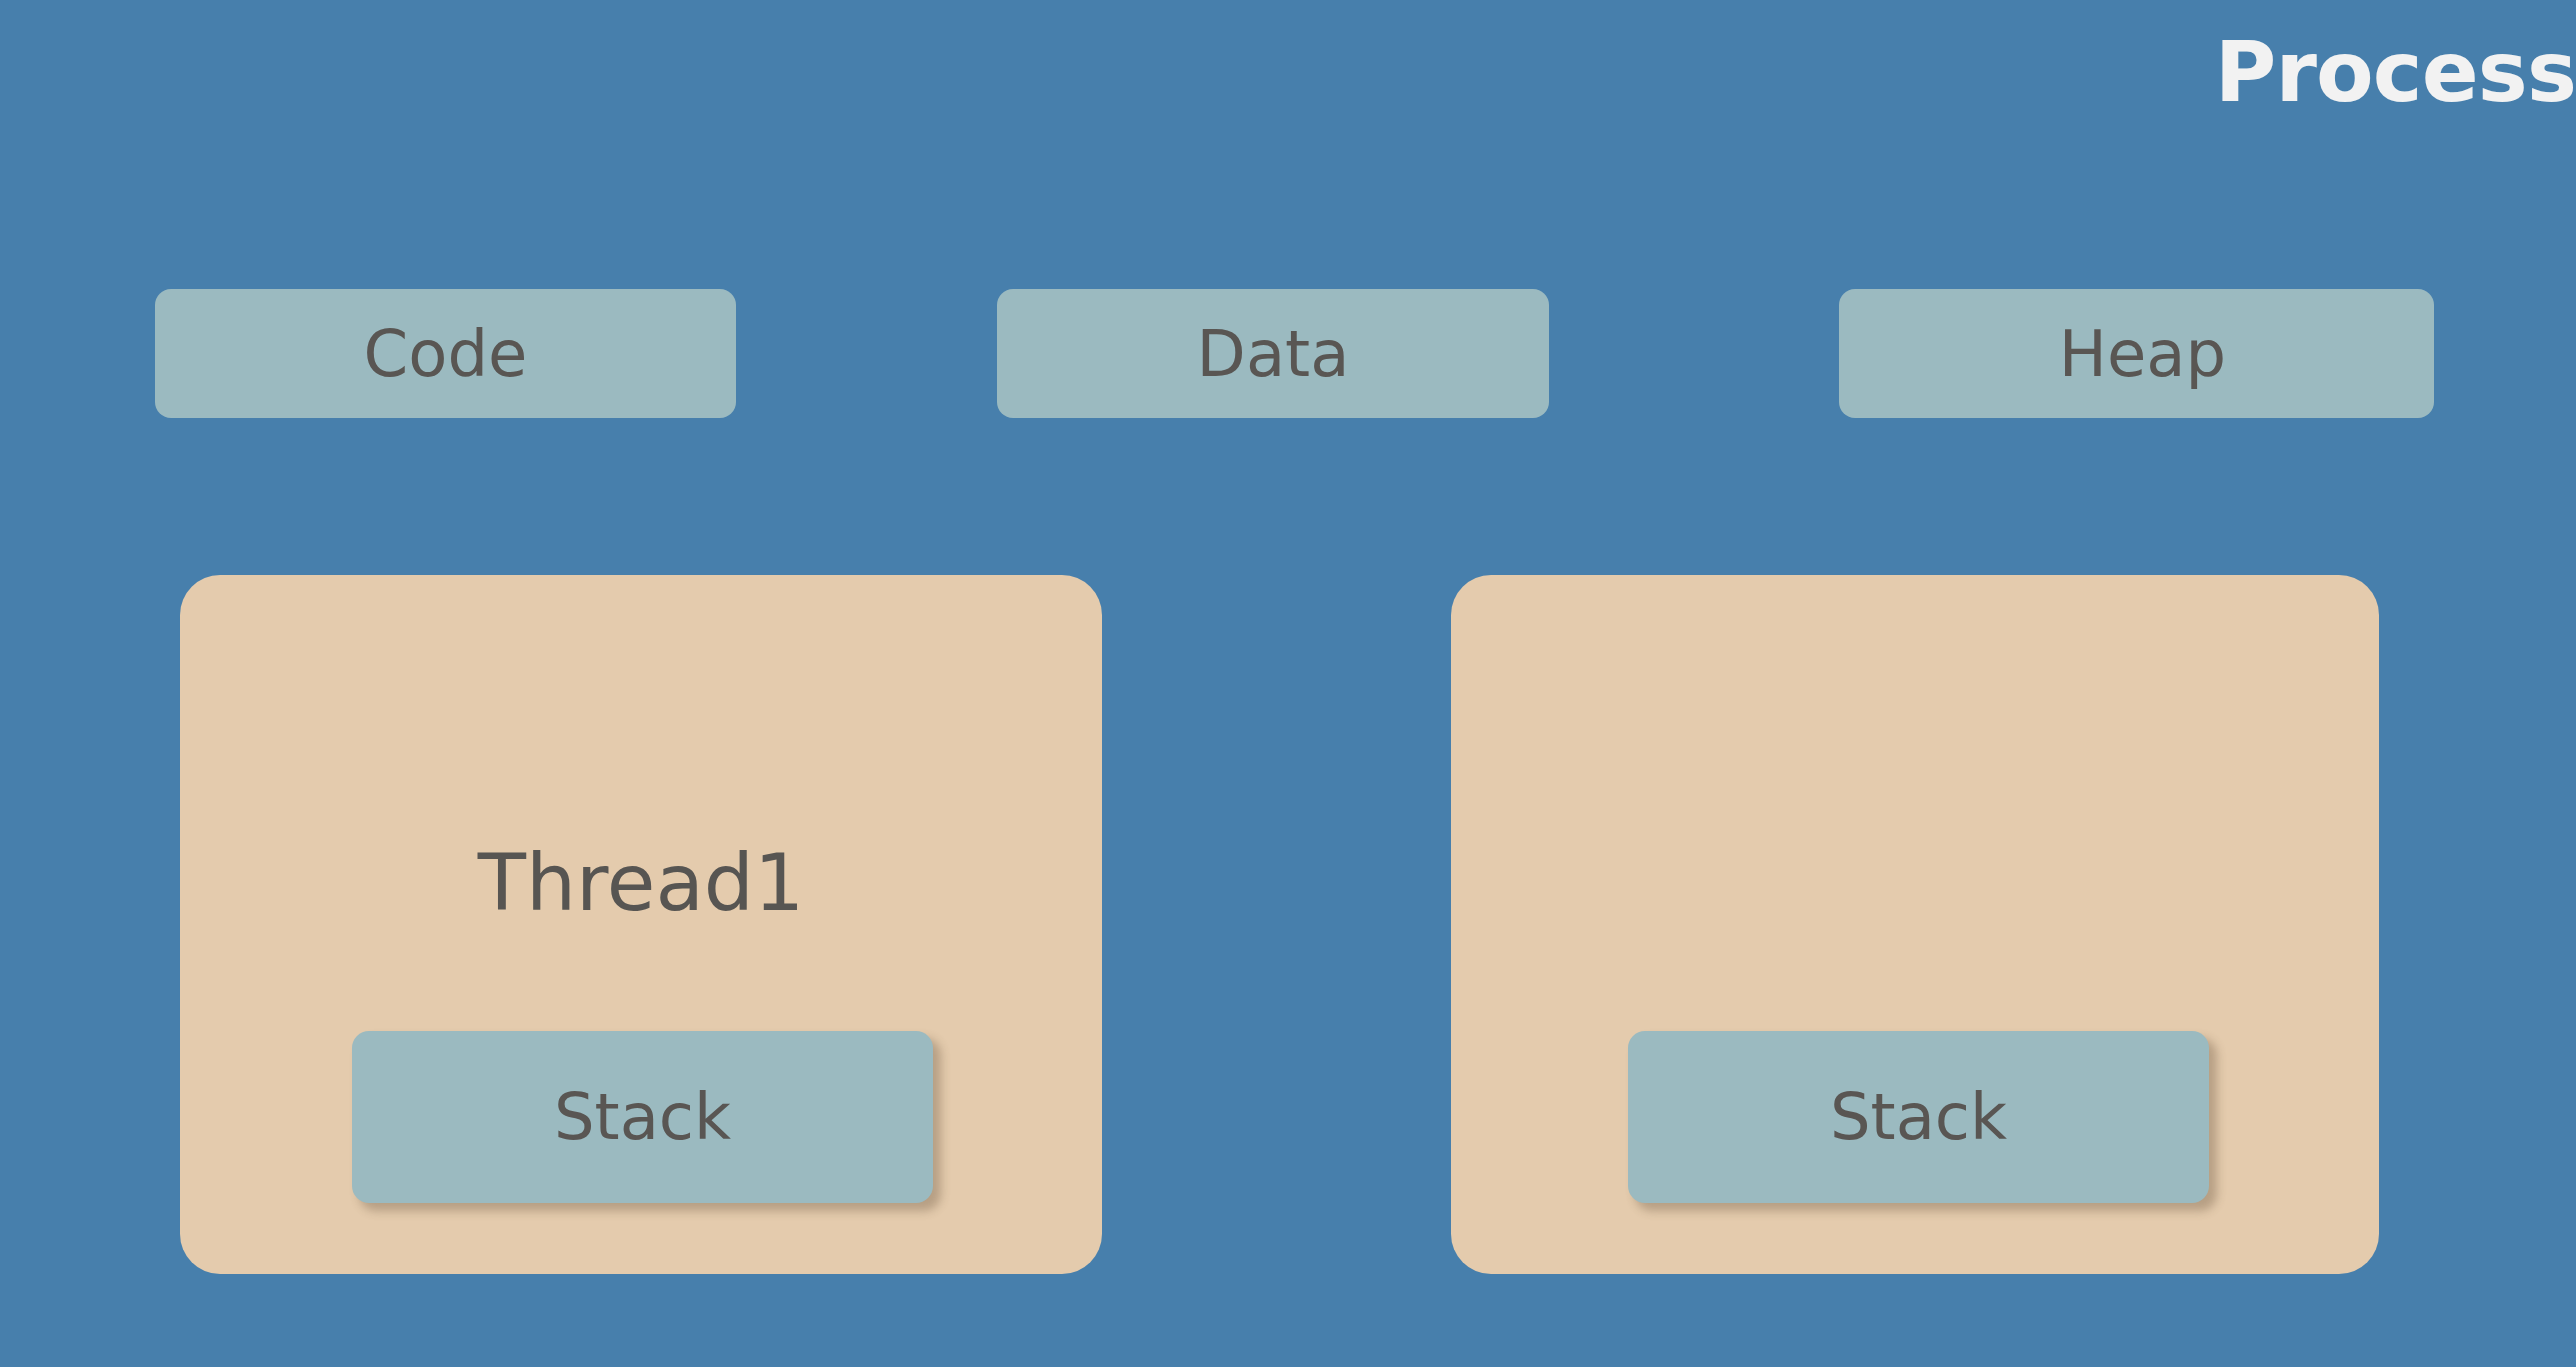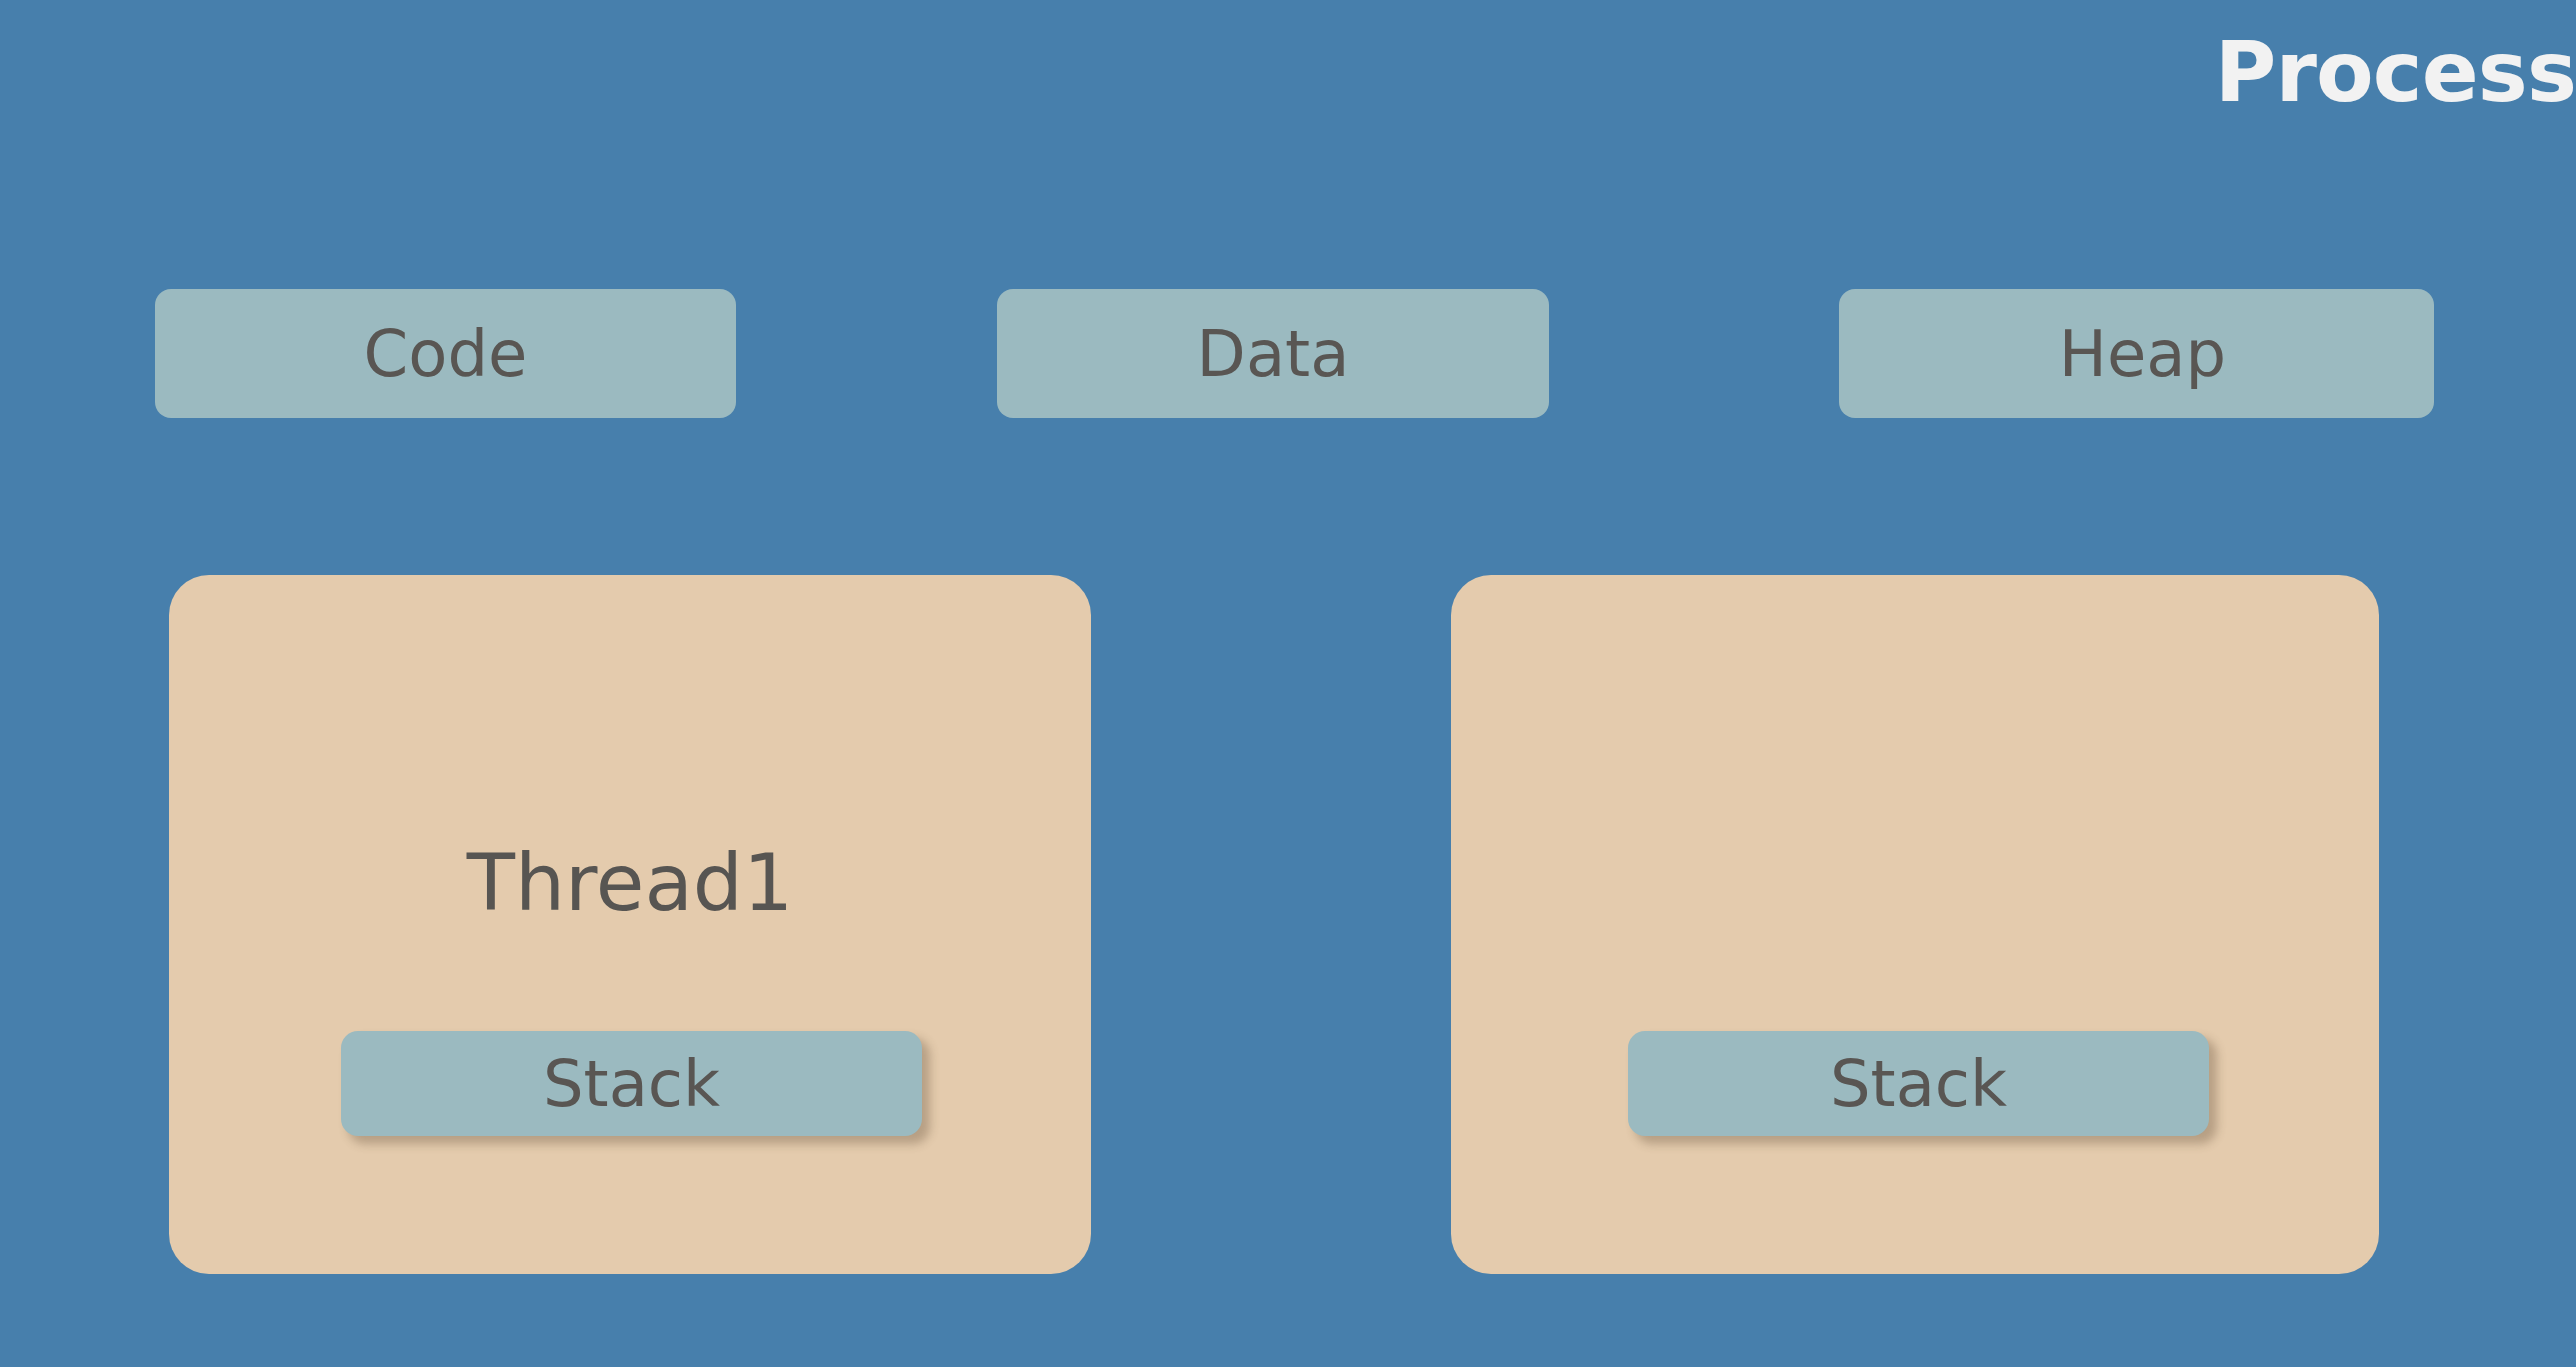--- a/index.html
+++ b/index.html
@@ -62,42 +62,42 @@
   #segment-heap { left: 1839px; width: 583px; padding-left: 12px; }
 
   
   .thread-box {
     position: absolute;
     top: 575px;
     height: 699px;
     background: #E4CBAD;
     border-radius: 40px;
   }
-  #thread-box-1 { left: 169px;  width: 922px; }
+  #thread-box-1 { left: 180px;  width: 922px; }
   #thread-box-2 { left: 1451px; width: 928px; }
 
   .thread-label {
     position: absolute;
     left: 0;
     right: 0;
     top: 269px;
     text-align: center;
     font-family: "DejaVu Sans", "Liberation Sans", sans-serif;
     font-size: 79px;
     font-weight: 400;
     color: #575552;
     line-height: 1;
     white-space: nowrap;
   }
 
   
   .stack-box {
     position: absolute;
     top: 456px;
-    height: 105px;
+    height: 172px;
     background: #9BBAC0;
     border-radius: 17px;
     box-shadow: 7.8px 7.8px 9.5px rgba(80, 60, 40, 0.30);
     display: flex;
     align-items: center;
     justify-content: center;
   }
   #thread-box-1 .stack-box { left: 172px; width: 581px; }
   #thread-box-2 .stack-box { left: 177px; width: 581px; }
 

